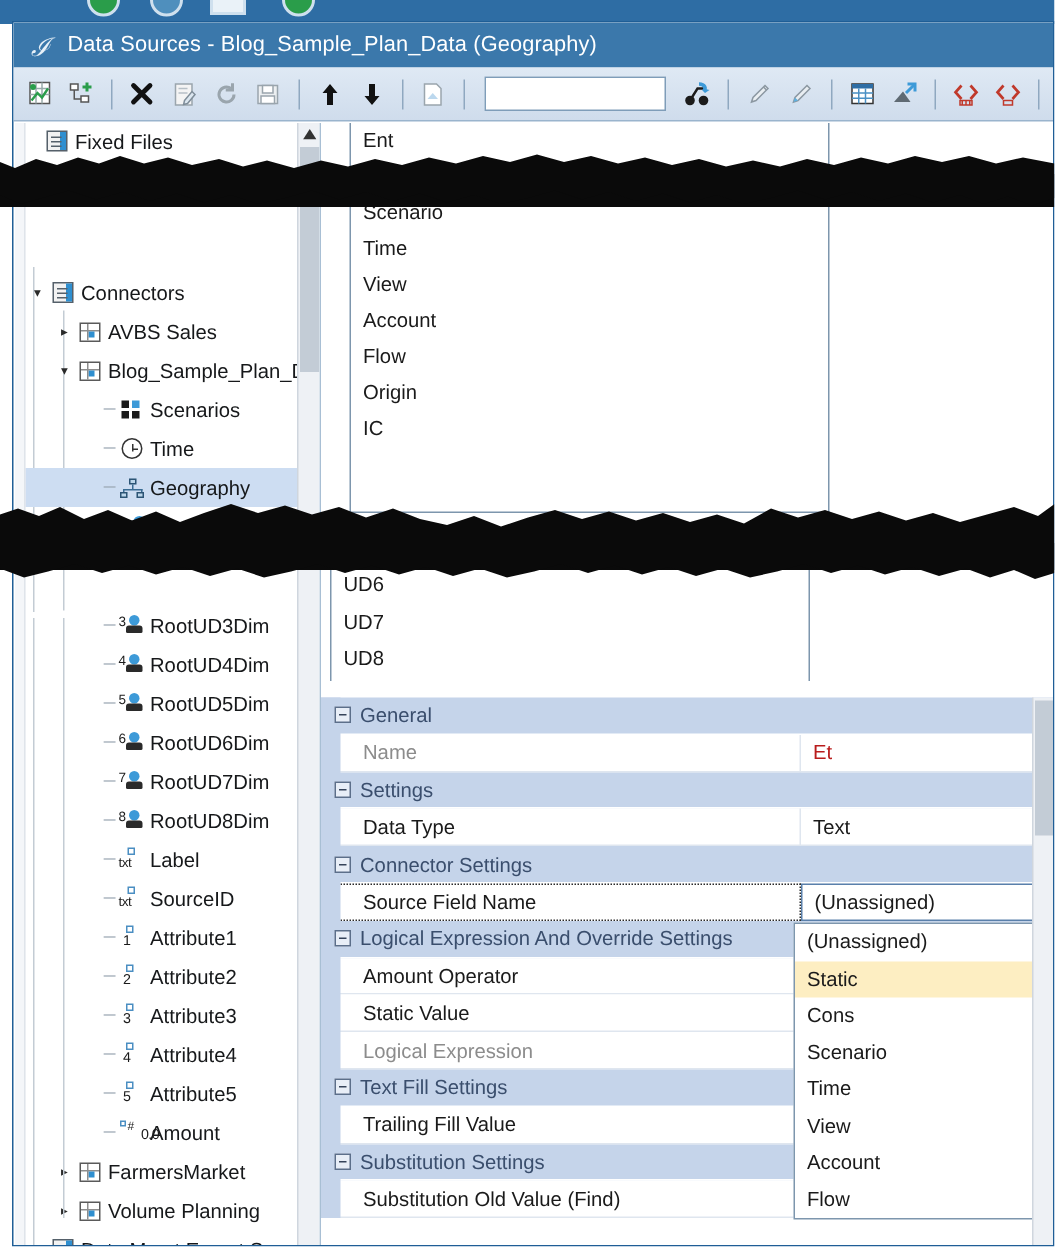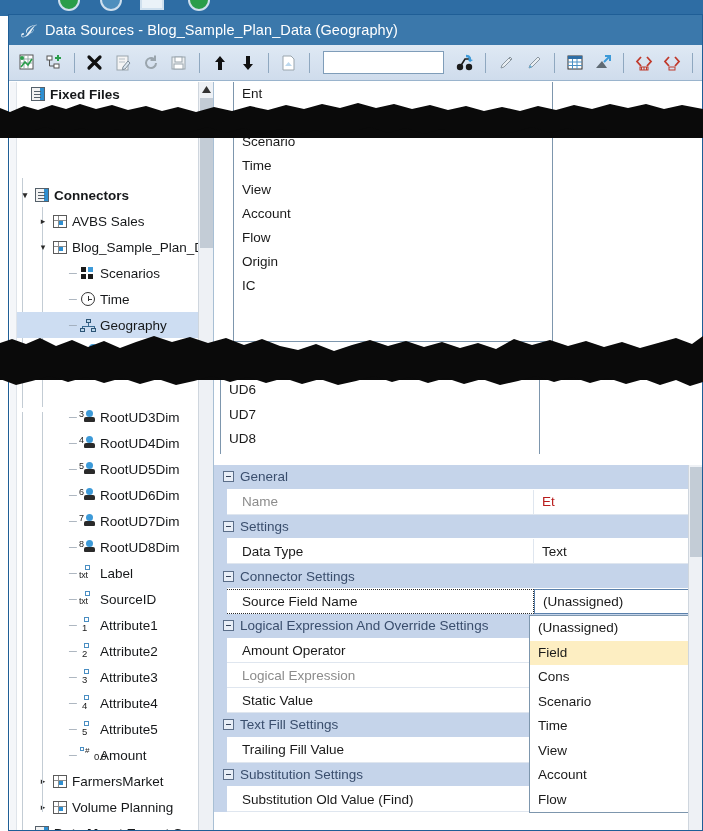--- a/index.html
+++ b/index.html
@@ -95,21 +95,21 @@
     overflow: hidden;
   }
 
   
   .trow {
     height: 26px; display: flex; align-items: center;
     white-space: nowrap; font-size: 13.5px; color: #16181a;
     padding-left: 4px;
   }
   .trow.sel { background: #cdddf2; }
-  .trow.bold { font-weight: bold; }
+  .trow.bold { font-weight: normal; }
   .twist {
     width: 14px; text-align: center; color: #2a2a2a; font-size: 9px; flex: 0 0 14px;
   }
   .tdash { width: 10px; flex: 0 0 10px; color:#9aa6b2; font-size: 11px; text-align:center;}
   .ticon { width: 20px; flex: 0 0 20px; display: flex; align-items: center; justify-content: center; }
   .tlabel { padding-left: 2px; overflow: hidden; }
   .tree-guide {
     position: absolute; width: 1px; background: #c3ccd4;
   }
 
@@ -756,25 +756,25 @@
             <div class="pcat">
               <span class="exp"></span>
               <span>Logical Expression And Override Settings</span>
             </div>
           </div>
           <div class="prow">
             <div class="pname">Amount Operator</div>
             <div class="pval"></div>
           </div>
           <div class="prow">
+            <div class="pname">Static Value</div>
+            <div class="pval"></div>
+          </div>
+          <div class="prow">
             <div class="pname dim">Logical Expression</div>
-            <div class="pval"></div>
-          </div>
-          <div class="prow">
-            <div class="pname">Static Value</div>
             <div class="pval"></div>
           </div>
           <div class="prow">
             <div class="pcat">
               <span class="exp"></span>
               <span>Text Fill Settings</span>
             </div>
           </div>
           <div class="prow">
             <div class="pname">Trailing Fill Value</div>
@@ -787,21 +787,21 @@
             </div>
           </div>
           <div class="prow">
             <div class="pname">Substitution Old Value (Find)</div>
             <div class="pval"></div>
           </div>
         </div>
 
       <div class="listpop" id="dropdown-popup" style="left:315px; top:533px; width:174px;">
           <div class="lopt" style="height: 24.5px; line-height: 24.5px;">(Unassigned)</div>
-          <div class="lopt hl" style="height: 24.5px; line-height: 24.5px;">Field</div>
+          <div class="lopt hl" style="height: 24.5px; line-height: 24.5px;">Static</div>
           <div class="lopt" style="height: 24.5px; line-height: 24.5px;">Cons</div>
           <div class="lopt" style="height: 24.5px; line-height: 24.5px;">Scenario</div>
           <div class="lopt" style="height: 24.5px; line-height: 24.5px;">Time</div>
           <div class="lopt" style="height: 24.5px; line-height: 24.5px;">View</div>
           <div class="lopt" style="height: 24.5px; line-height: 24.5px;">Account</div>
           <div class="lopt" style="height: 24.5px; line-height: 24.5px;">Flow</div>
         </div>
 
       <div class="vscroll" style="right:0; top:383px; height:366px;">
         <div class="thumb" style="top:2px; height:90px;"></div>

